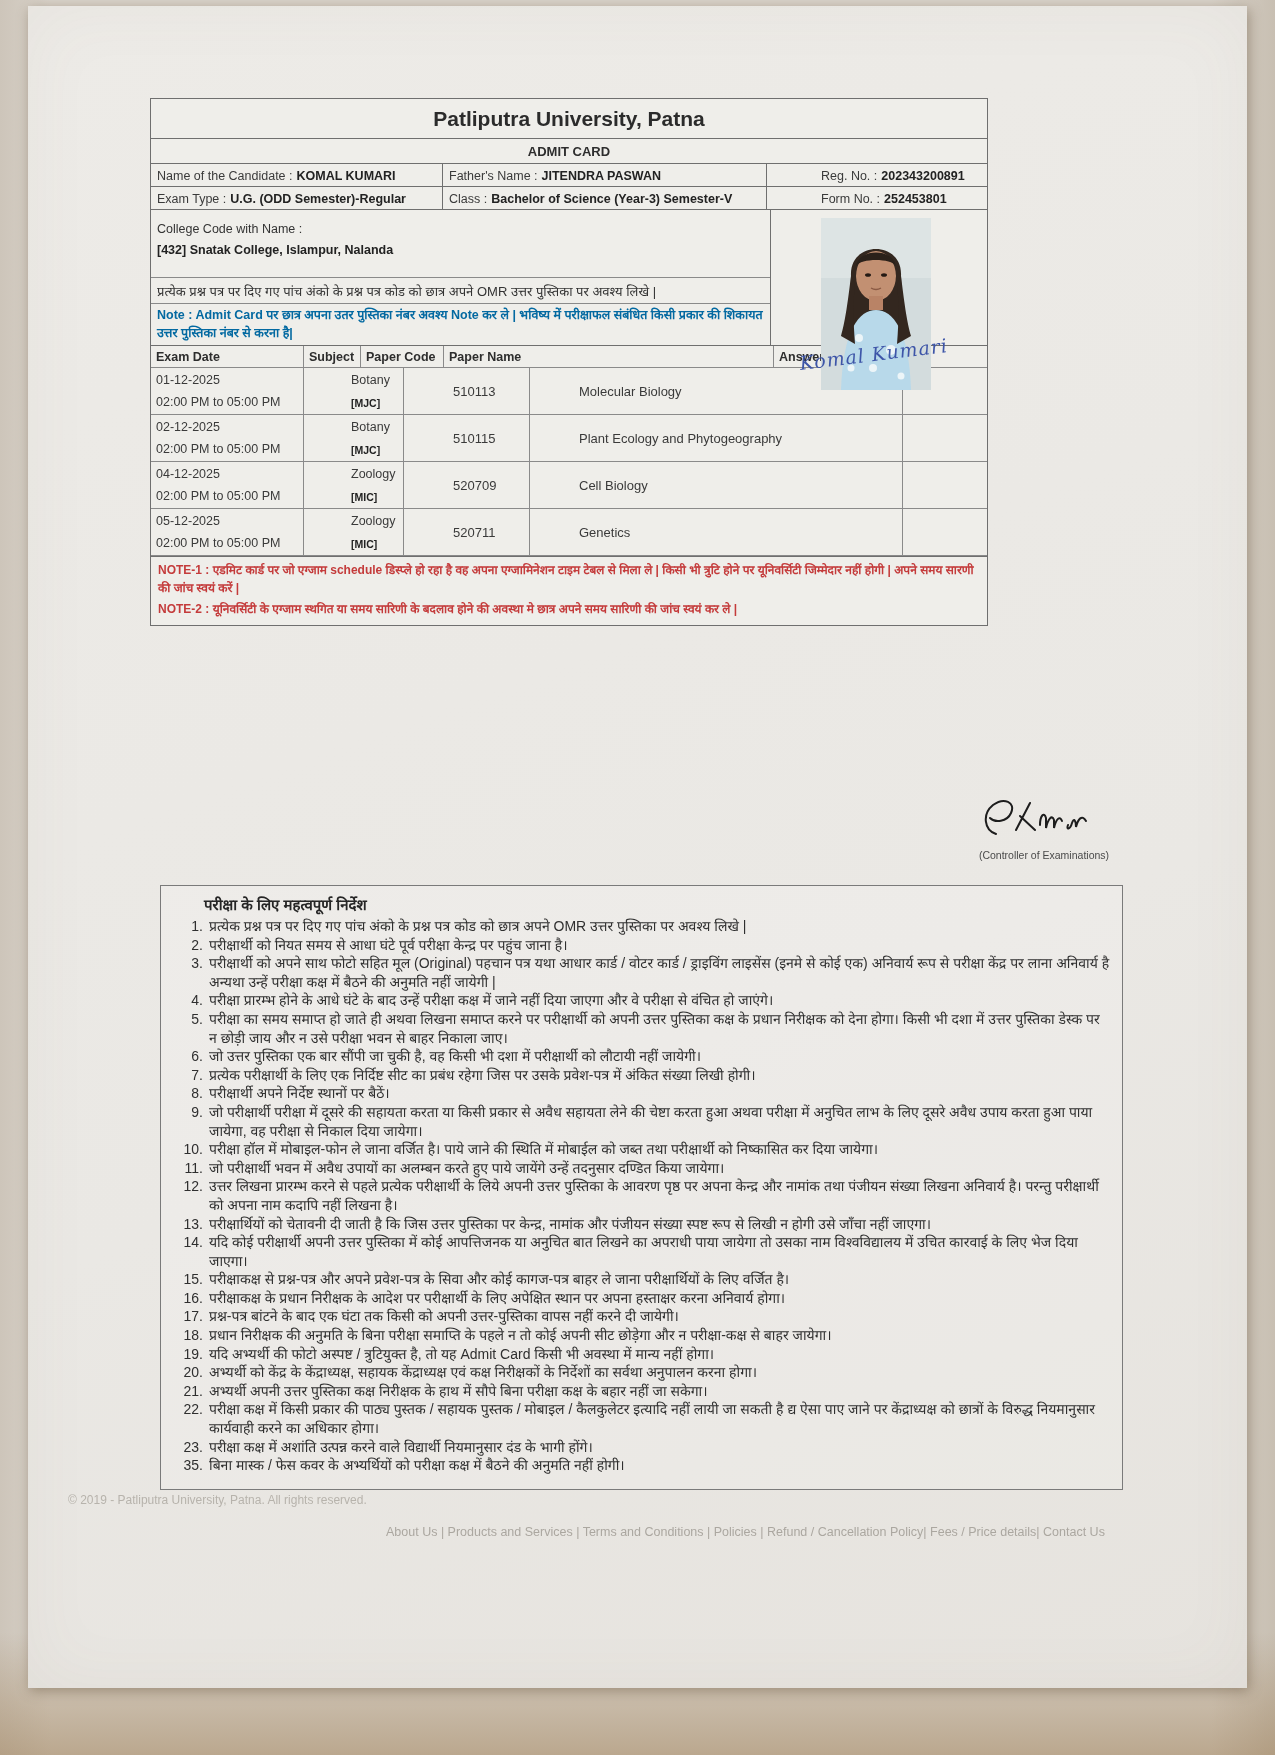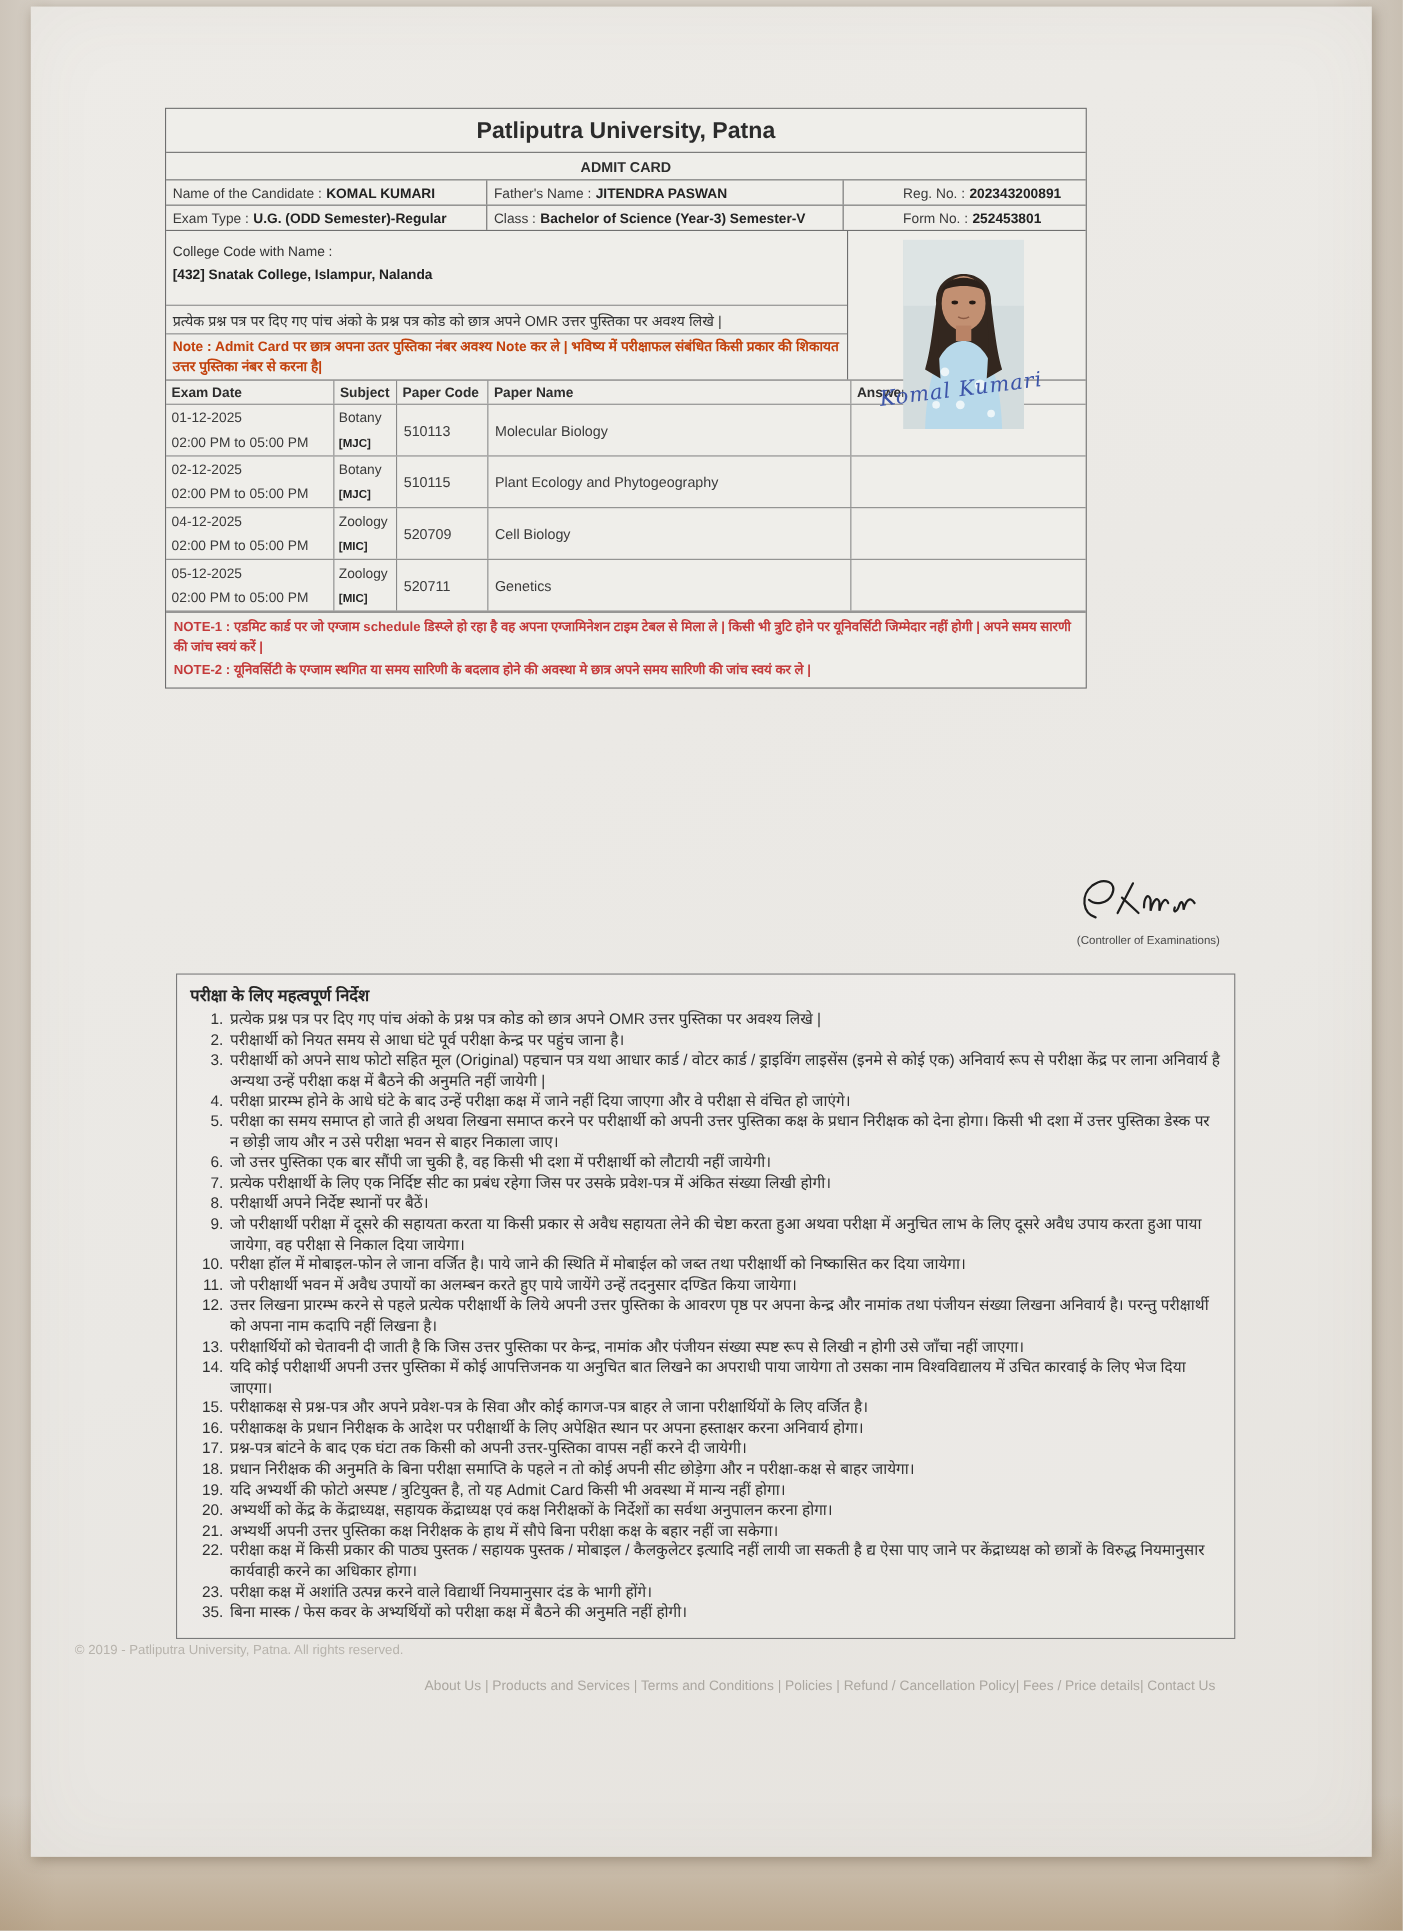--- a/index.html
+++ b/index.html
@@ -34,49 +34,49 @@
   .c2{width:324px;border-right:1.2px solid #6f6f6f;}
   .c3{flex:1;margin-left:48px;}
   .v{font-weight:bold;margin-left:4px;color:#222;}
   .main-flex{display:flex;border-bottom:1.2px solid #6f6f6f;}
   .main-left{width:620px;border-right:1.2px solid #6f6f6f;}
   .roll-cell{height:43px;padding:13px 6px 0;font-size:12.5px;border-bottom:1.2px solid #8a8a8a;}
   .college-cell{height:68px;padding:9px 6px 0;font-size:12.5px;line-height:21px;border-bottom:1.2px solid #8a8a8a;}
   .centre-cell{height:78px;padding:19px 6px 0;font-size:12.5px;line-height:21px;border-bottom:1.2px solid #8a8a8a;}
   .omr-cell{height:26px;padding:4px 6px 0;font-size:13px;color:#333;border-bottom:1.2px solid #8a8a8a;}
   .rednote-cell{height:41px;padding:3px 6px 0;font-size:12.5px;line-height:17.5px;
-    font-weight:bold;color:#c2410c;}
+    font-weight:bold;color:#0369a1;}
   .main-right{flex:1;position:relative;}
   .photo-frame{position:absolute;left:50px;top:8px;width:110px;height:172px;}
   .student-sign{position:absolute;left:28px;top:132px;width:165px;
     font-family:"DejaVu Serif", serif;font-style:italic;font-size:19px;color:#3d55a8;
     transform:rotate(-7deg);white-space:nowrap;letter-spacing:1px;}
   
   .exam-header{display:flex;border-bottom:1.2px solid #8a8a8a;font-weight:bold;font-size:12.5px;color:#2d2d2d;}
   .exam-header .ec{padding:4px 5px 3px;}
-  .exam-row{display:flex;border-bottom:1.2px solid #8a8a8a;height:47px;font-size:12.5px;color:#3a3a3a;}
+  .exam-row{display:flex;border-bottom:1.2px solid #8a8a8a;height:47px;font-size:12.5px;color:#3a3a3a;gap:43px;}
   .exam-row:last-of-type{border-bottom:none;}
   .ec{border-right:1.2px solid #8a8a8a;}
   .ec.ans{border-right:none;}
   .w-date{width:153px;} .w-subj{width:57px;} .w-code{width:83px;} .w-name{width:330px;} .ans{flex:1;}
   .exam-row .w-date{display:flex;flex-direction:column;justify-content:space-between;padding:5px 2px 5px 5px;white-space:nowrap;}
   .exam-row .w-subj{display:flex;flex-direction:column;justify-content:space-between;padding:5px 2px 5px 4px;}
   .exam-row .w-subj .tag{font-weight:bold;font-size:10.5px;color:#222;}
   .exam-row .w-code,.exam-row .w-name{display:flex;align-items:center;padding:0 6px;font-size:13px;}
   .notes-cell{border-top:1.4px solid #6f6f6f;padding:5px 7px 6px;color:#c43b3b;font-weight:bold;
     font-size:12px;line-height:17.5px;}
   .notes-cell p{margin:0 0 4px;}
   .notes-cell p:last-child{margin:0;}
   
   .ctrl-sign{left:952px;top:788px;}
   .ctrl-caption{left:926px;top:843px;width:180px;text-align:center;font-size:10.5px;color:#4a4a4a;}
   
   .ins-box{position:absolute;left:132px;top:879px;width:963px;border:1.5px solid #7a7a7a;
     padding:8px 12px 14px;box-sizing:border-box;background:rgba(255,255,255,.15);}
-  .ins-heading{font-size:15px;font-weight:bold;color:#262626;margin-bottom:3px;}
+  .ins-heading{font-size:15px;font-weight:bold;color:#262626;margin-bottom:3px;margin-left:31px;}
   .ins-item{display:flex;font-size:14px;line-height:18.6px;color:#2f2f2f;}
   .ins-num{width:30px;text-align:right;margin-right:6px;flex:none;}
   .ins-text{flex:1;}
   
   .copyright{left:40px;top:1487px;font-size:12px;color:#b7b3ac;}
   .footer-links{left:358px;top:1519px;font-size:12.5px;color:#aba7a0;}
 </style>
 </head>
 <body>
 

